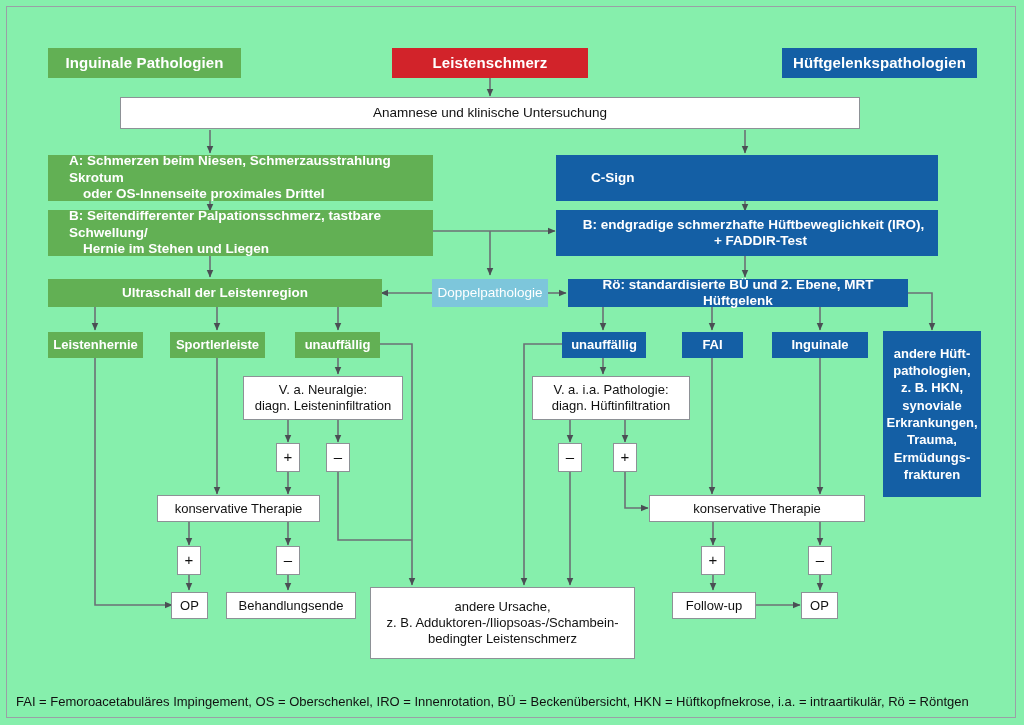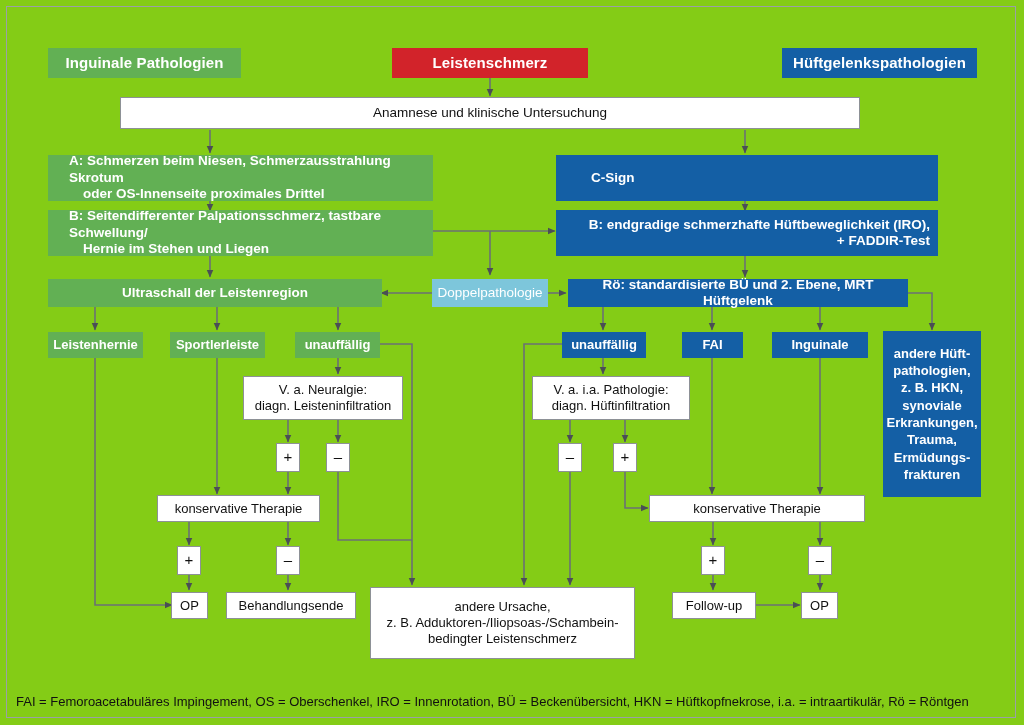--- a/index.html
+++ b/index.html
@@ -1,17 +1,17 @@
 <!DOCTYPE html>
 <html><head>
 <meta charset="utf-8">
 <style>
   html,body{margin:0;padding:0;background:#fff;}
   body{font-family:"Liberation Sans",sans-serif;}
-  #stage{position:relative;width:1024px;height:725px;background:#84cc16;overflow:hidden;}
+  #stage{position:relative;width:1024px;height:725px;background:#86efac;overflow:hidden;}
   #frame{position:absolute;left:6px;top:6px;width:1010px;height:712px;border:1px solid #9aa0a6;box-sizing:border-box;}
 
   .node{position:absolute;box-sizing:border-box;display:flex;align-items:center;justify-content:center;text-align:center;line-height:1.22;}
   .green{background:#62b054;color:#ffffff;font-weight:bold;}
   .blue{background:#145fa5;color:#ffffff;font-weight:bold;}
   .red{background:#d2232a;color:#ffffff;font-weight:bold;}
   .teal{background:#7dc6db;color:#ffffff;font-weight:normal;}
   .white{background:#ffffff;color:#111111;border:1px solid #8d9196;}
   .sign{background:#ffffff;color:#111;border:1px solid #8d9196;font-size:15px;display:flex;align-items:center;justify-content:center;}
   .lft{justify-content:flex-start;text-align:left;}
@@ -132,21 +132,21 @@
     <span style="padding-left:14px">oder OS-Innenseite proximales Drittel</span>
   </div>
   <div class="node green big lft pad-l" style="left:48px;top:210px;width:385px;height:46px;flex-direction:column;align-items:flex-start;justify-content:center;">
     <span>B: Seitendifferenter Palpationsschmerz, tastbare Schwellung/</span>
     <span style="padding-left:14px">Hernie im Stehen und Liegen</span>
   </div>
 
   <div class="node blue big lft pad-l" style="left:556px;top:155px;width:382px;height:46px;flex-direction:column;align-items:flex-start;justify-content:center;">
     <span style="padding-left:14px">C-Sign</span>
   </div>
-  <div class="node blue big lft pad-l" style="left:556px;top:210px;width:382px;height:46px;flex-direction:column;align-items:flex-end;justify-content:center;">
+  <div class="node blue big lft pad-l" style="left:556px;top:210px;width:382px;height:46px;flex-direction:column;align-items:center;justify-content:center;">
     <span>B: endgradige schmerzhafte Hüftbeweglichkeit (IRO),</span>
     <span style="padding-left:14px">+ FADDIR-Test</span>
   </div>
 
   <div class="node green big" style="left:48px;top:279px;width:334px;height:28px;">
     <span>Ultraschall der Leistenregion</span>
   </div>
   <div class="node teal big" style="left:432px;top:279px;width:116px;height:28px;">
     <span>Doppelpathologie</span>
   </div>

